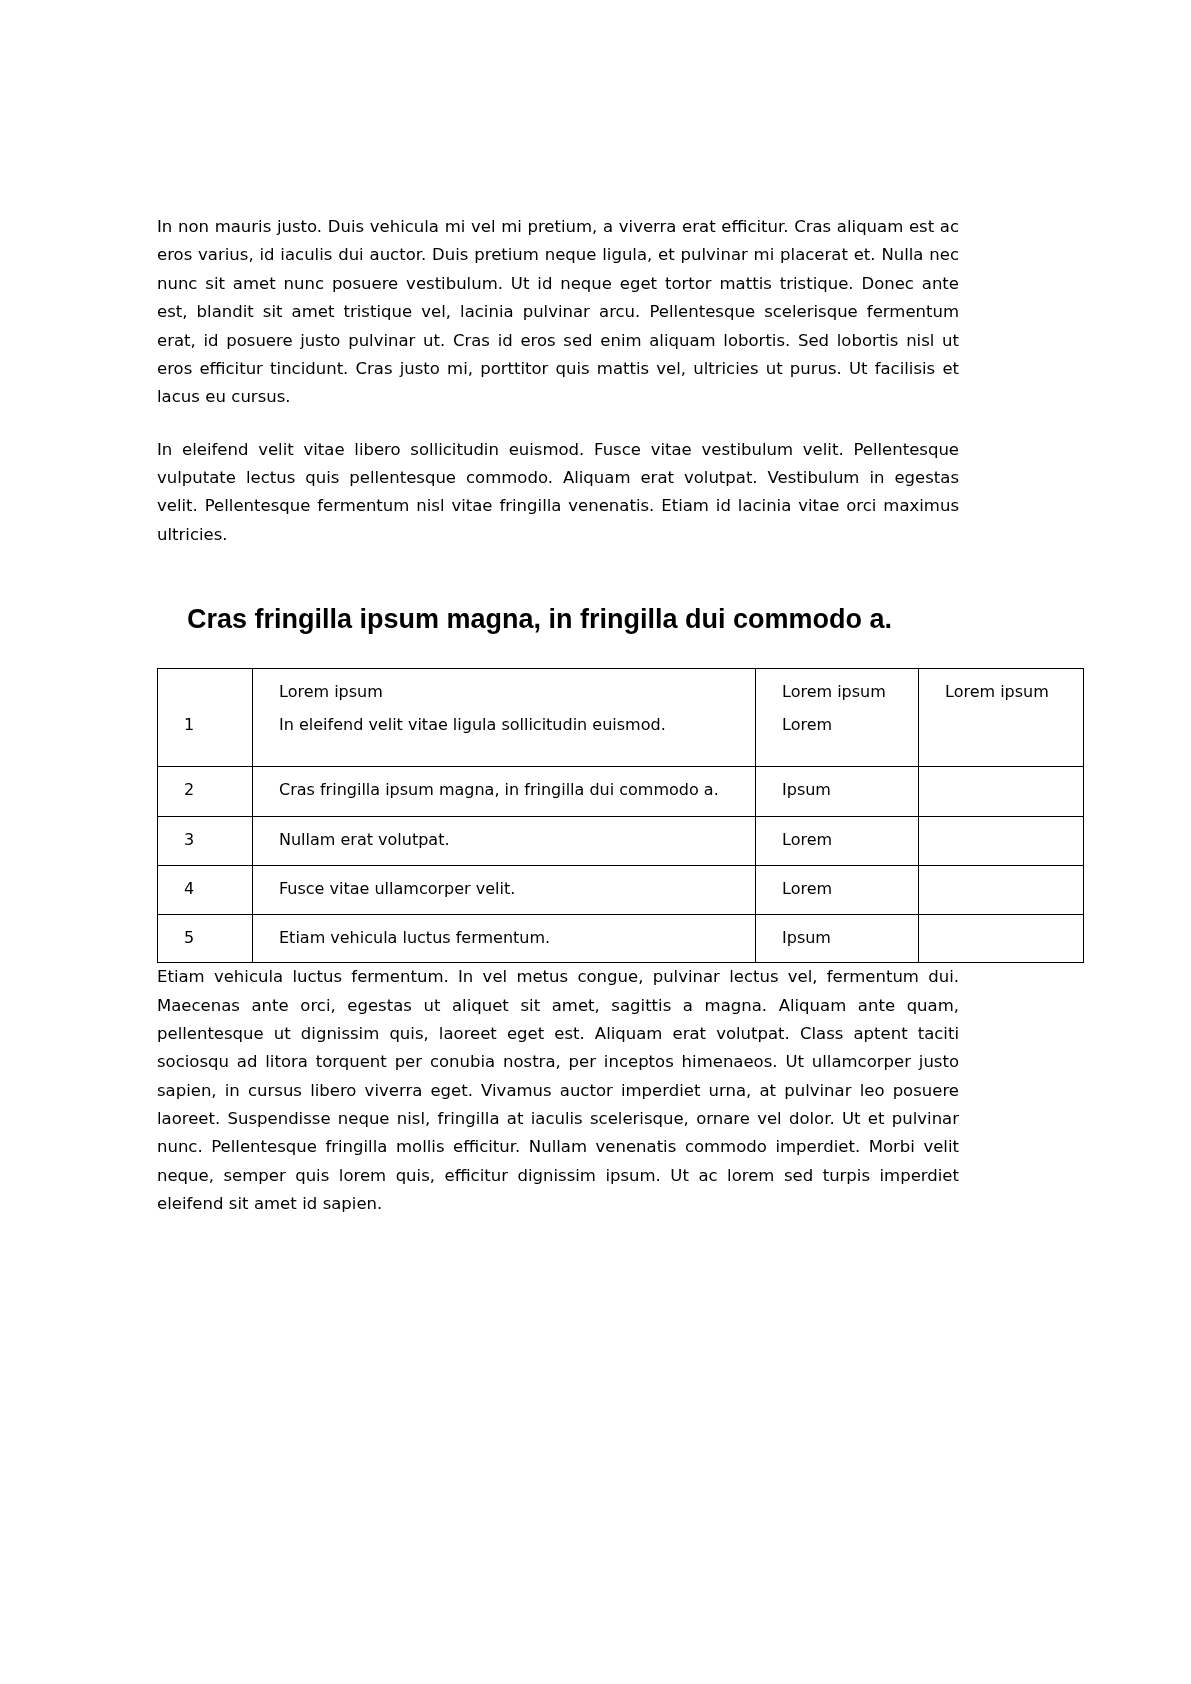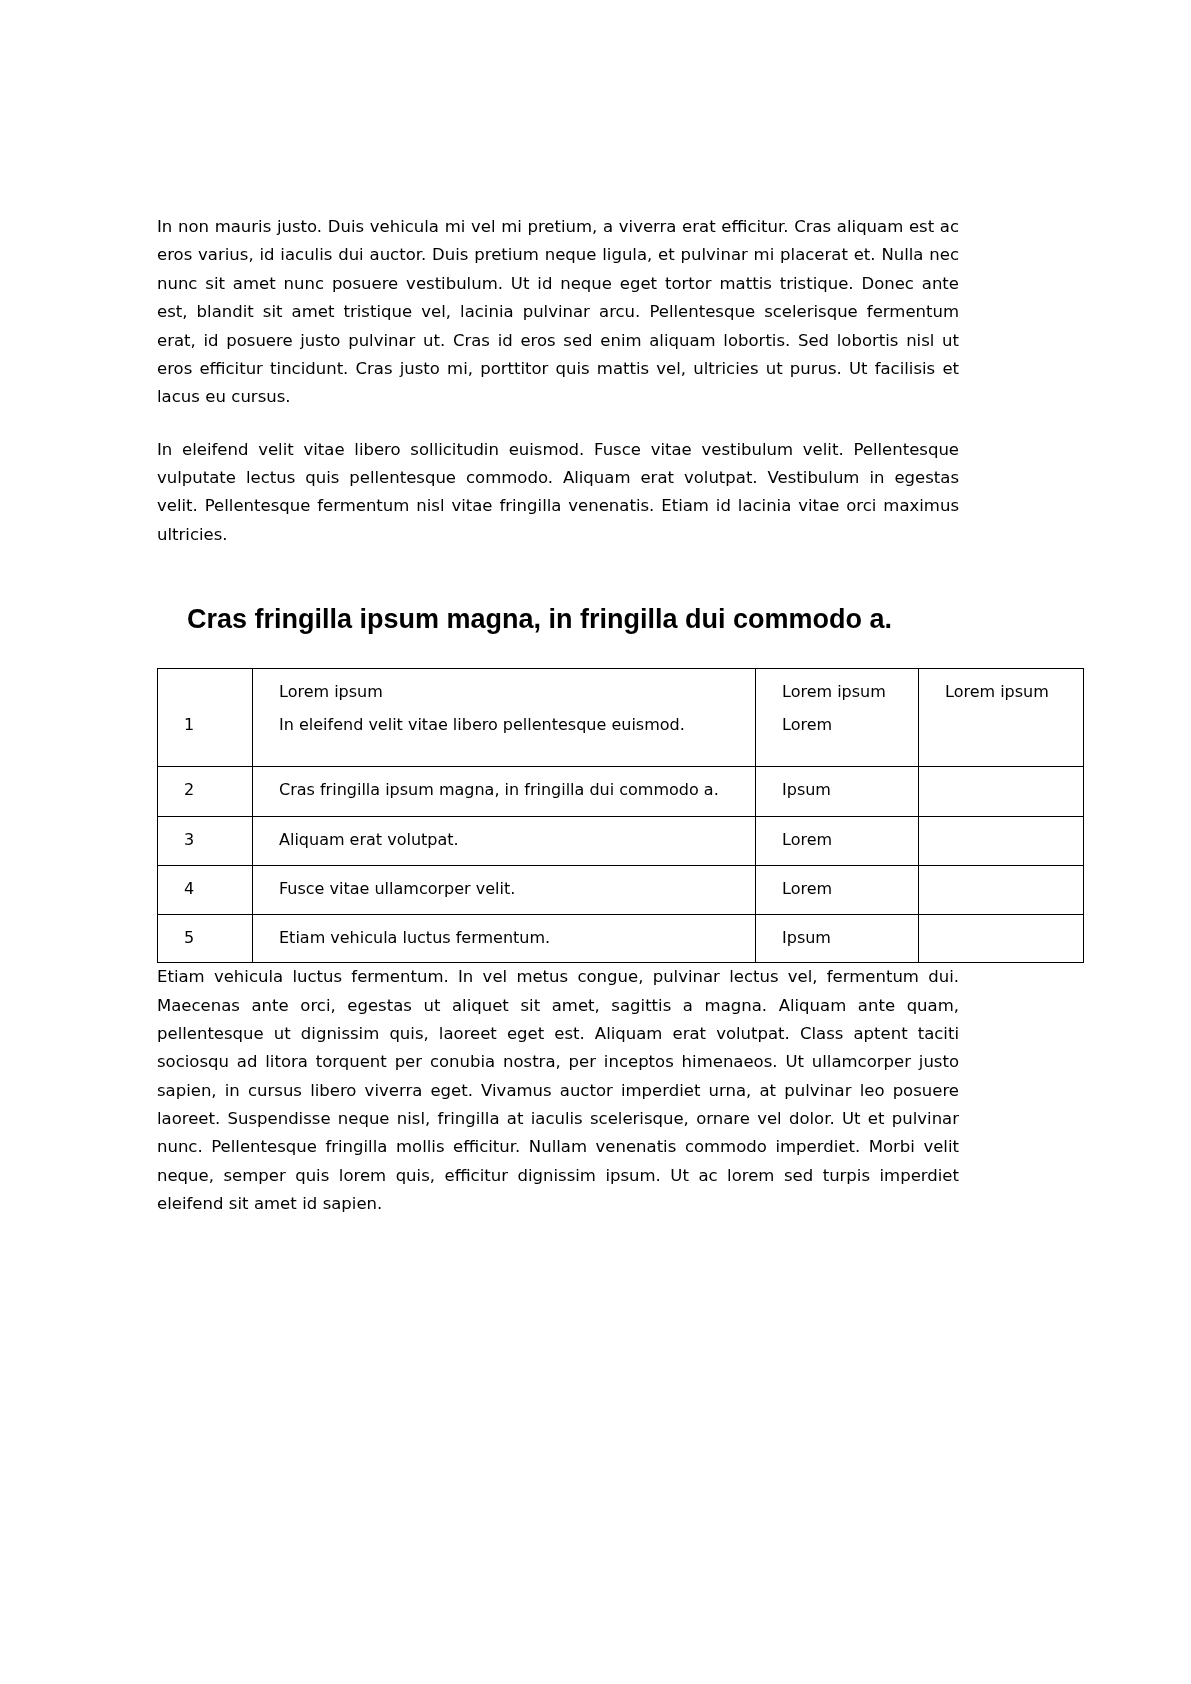--- a/index.html
+++ b/index.html
@@ -93,33 +93,33 @@
     <table class="data-table">
       <tbody>
         <tr class="header-row">
           <td class="col-num"></td>
           <td class="col-desc">Lorem ipsum</td>
           <td class="col-mid">Lorem ipsum</td>
           <td class="col-last">Lorem ipsum</td>
         </tr>
         <tr class="first-row">
           <td class="col-num">1</td>
-          <td class="col-desc">In eleifend velit vitae libero pellentesque euismod.</td>
+          <td class="col-desc">In eleifend velit vitae ligula sollicitudin euismod.</td>
           <td class="col-mid">Lorem</td>
           <td class="col-last"></td>
         </tr>
         <tr class="tall-row">
           <td class="col-num">2</td>
           <td class="col-desc">Cras fringilla ipsum magna, in fringilla dui commodo a.</td>
           <td class="col-mid">Ipsum</td>
           <td class="col-last"></td>
         </tr>
         <tr>
           <td class="col-num">3</td>
-          <td class="col-desc">Aliquam erat volutpat.</td>
+          <td class="col-desc">Nullam erat volutpat.</td>
           <td class="col-mid">Lorem</td>
           <td class="col-last"></td>
         </tr>
         <tr>
           <td class="col-num">4</td>
           <td class="col-desc">Fusce vitae ullamcorper velit.</td>
           <td class="col-mid">Lorem</td>
           <td class="col-last"></td>
         </tr>
         <tr>

